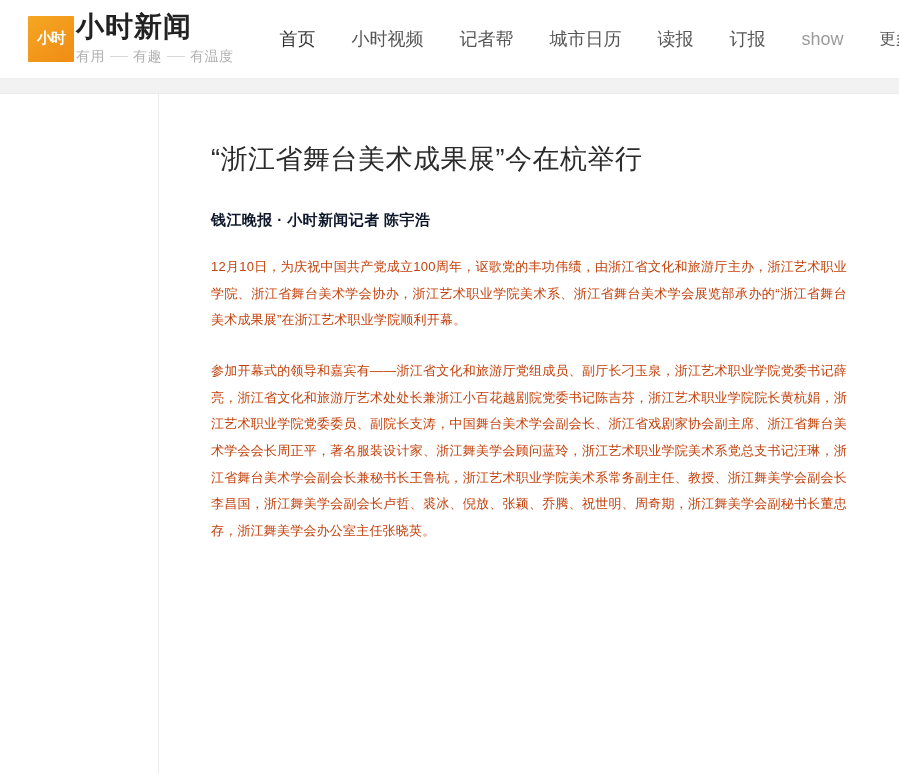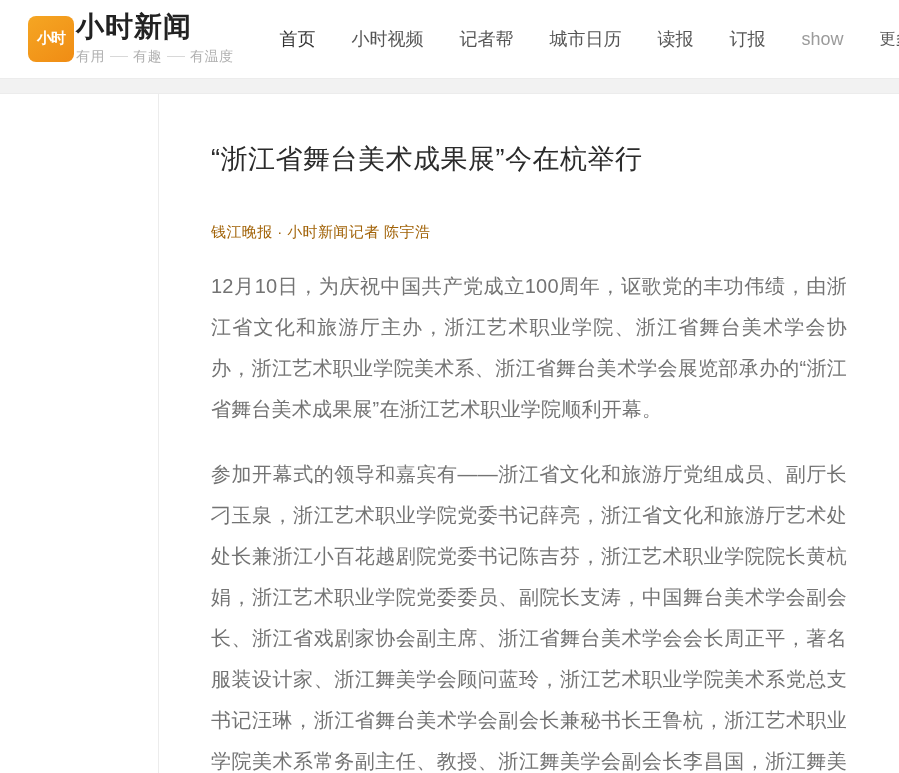--- a/index.html
+++ b/index.html
@@ -25,21 +25,21 @@
     box-sizing: border-box;
   }
   .brand {
     display: flex;
     align-items: center;
     flex: 0 0 auto;
   }
   .brand-logo {
     width: 46px;
     height: 46px;
-    border-radius: 8px;
+    border-radius: 1px;
     background: linear-gradient(145deg, #f5a623 0%, #f08c14 100%);
     display: flex;
     align-items: center;
     justify-content: center;
     color: #fff;
     font-size: 15px;
     font-weight: bold;
     letter-spacing: -1px;
     box-sizing: border-box;
   }
@@ -147,31 +147,31 @@
   }
   .meta-cat {
     margin-right: 16px;
     color: #a9a9a9;
   }
   .meta-time {
     color: #b4b4b4;
     letter-spacing: 0.3px;
   }
   .byline {
-    margin-top: 44px;
+    margin-top: 32px;
     font-size: 15px;
-    font-weight: normal;
-    color: #a16207;
+    font-weight: bold;
+    color: #0f172a;
     letter-spacing: 0.4px;
   }
   .para {
     margin-top: 24px;
-    font-size: 20px;
+    font-size: 13px;
     line-height: 2.05;
-    color: #737373;
+    color: #c2410c;
     text-align: justify;
     letter-spacing: 0.2px;
   }
 </style>
 </head>
 <body>
 
 <div class="site-header">
   <div class="brand">
     <div class="brand-logo">

